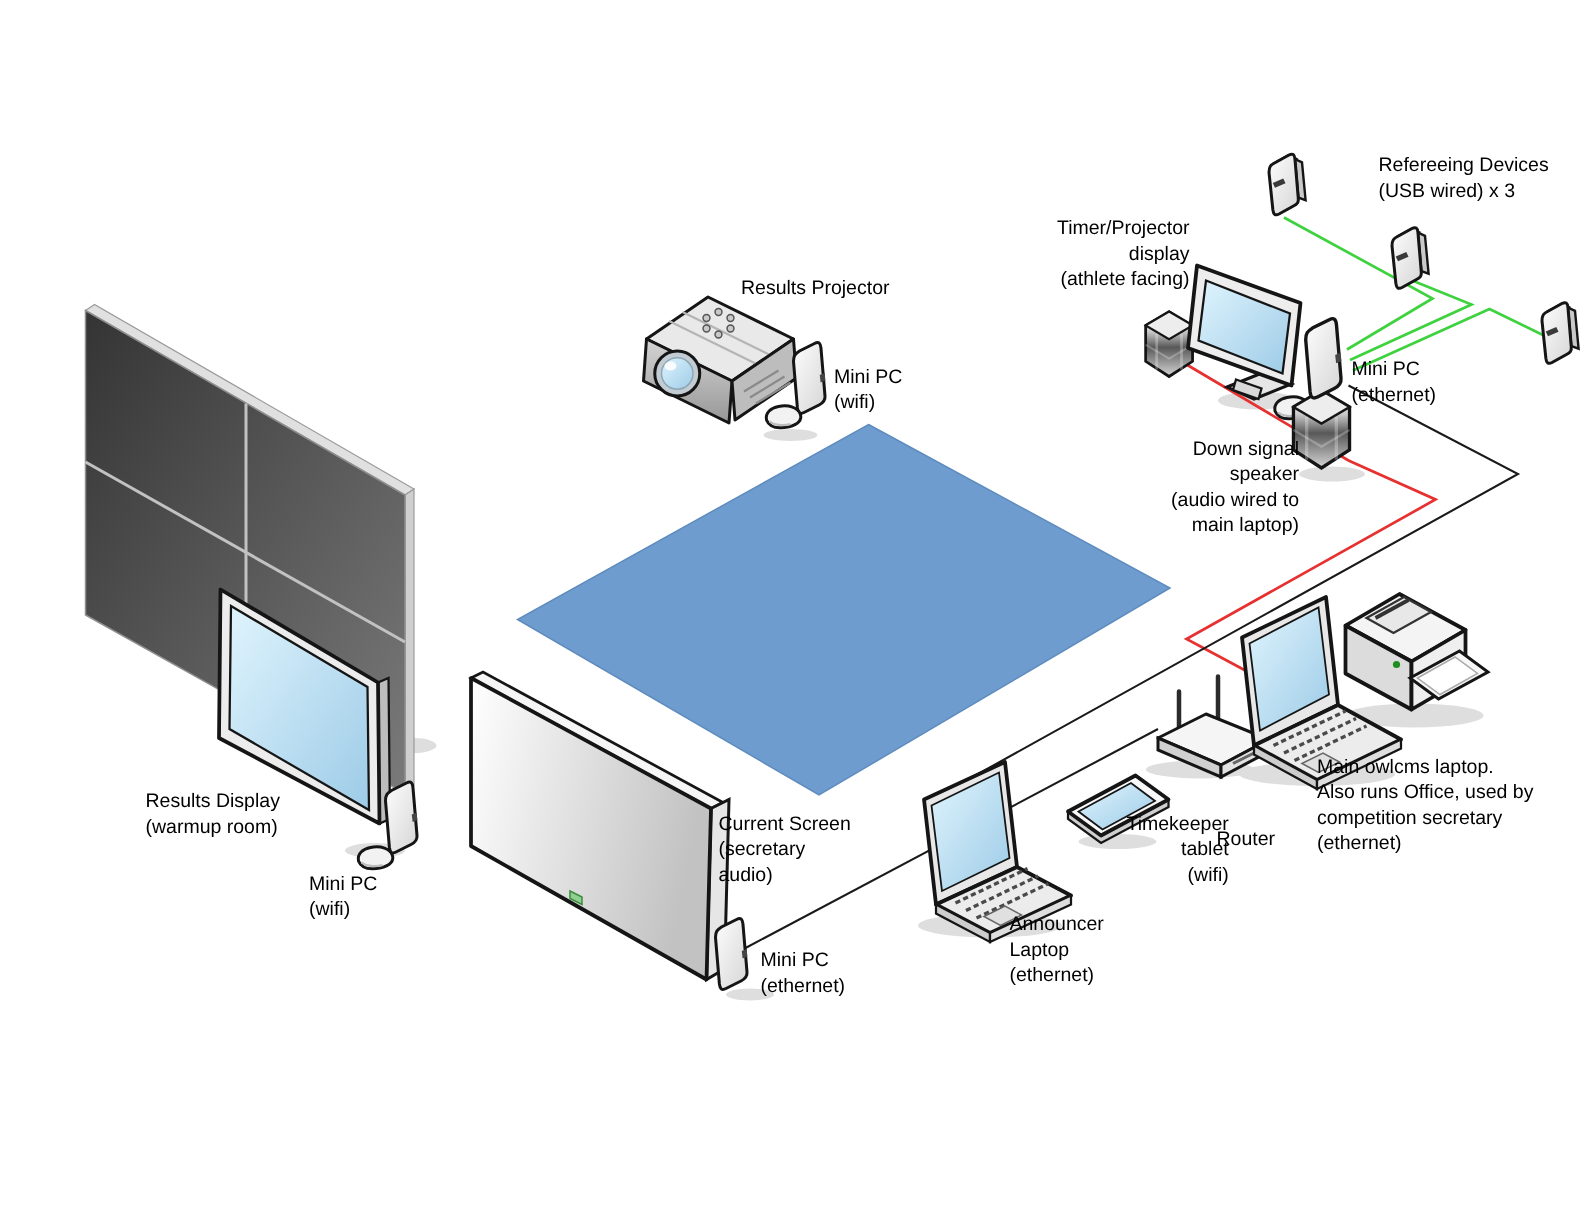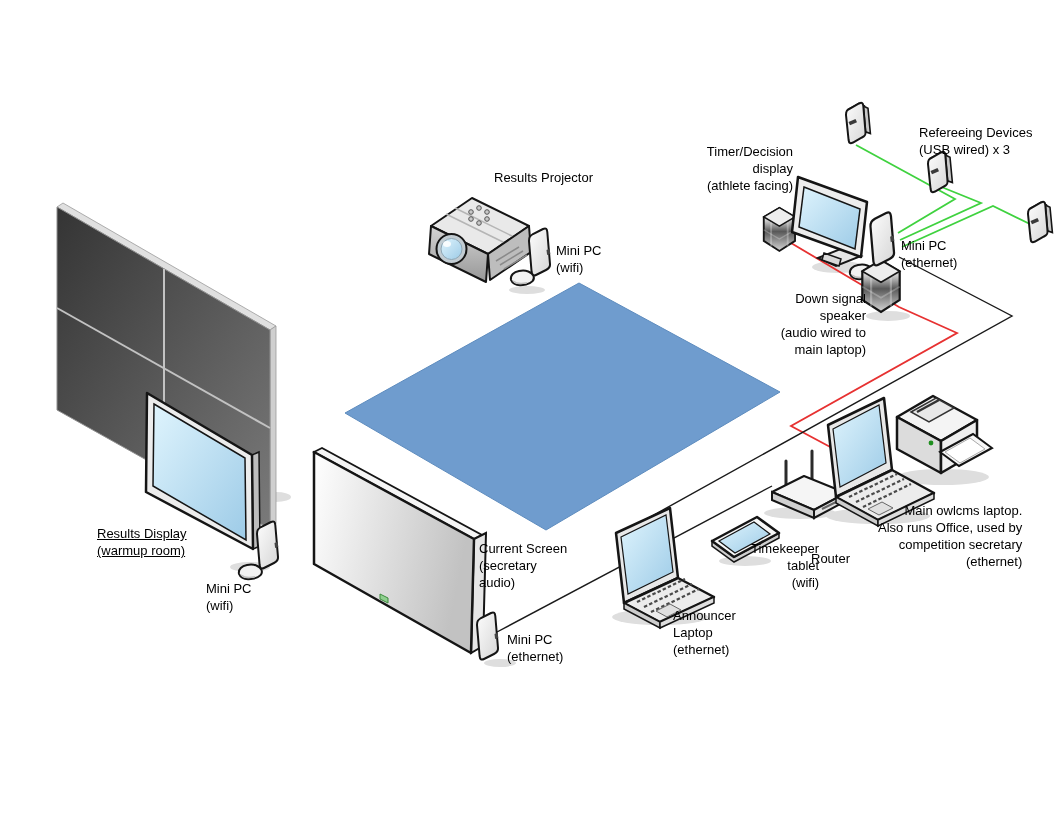--- a/index.html
+++ b/index.html
@@ -5,34 +5,34 @@
   html,body{margin:0;padding:0;background:#ffffff;}
   .stage{position:relative;width:1056px;height:816px;background:#fff;overflow:hidden;
          font-family:"Liberation Sans",sans-serif;}
   .stage svg{position:absolute;left:0;top:0;}
   .lbl{position:absolute;font:13px/17px "Liberation Sans",sans-serif;color:#000;
        white-space:nowrap;z-index:2;}
   .ra{text-align:right;}
   .ca{text-align:center;}
   
   #lbl-main-results{left:135px;top:211px;width:152px;}
-  #lbl-projector{left:494px;top:169px;}
+  #lbl-projector{left:494px;top:183px;}
   #lbl-projector-pc{left:556px;top:242px;}
   #lbl-timer{left:653px;top:143px;width:140px;}
-  #lbl-refdev{left:919px;top:124px;}
+  #lbl-refdev{left:919px;top:101px;}
   #lbl-timer-pc{left:901px;top:237px;}
   #lbl-downsignal{left:726px;top:290px;width:140px;}
-  #lbl-results-display{left:97px;top:525px;text-decoration:underline;}
+  #lbl-results-display{left:97px;top:525px;}
   #lbl-warmup-pc{left:206px;top:580px;}
   #lbl-current-attempt{left:479px;top:540px;}
   #lbl-ca-pc{left:507px;top:631px;}
   #lbl-announcer{left:673px;top:607px;}
   #lbl-timekeeper{left:751px;top:540px;text-align:right;}
   #lbl-router{left:811px;top:510px;margin-top:40px;}
-  #lbl-main-laptop{left:878px;top:502px;text-align:right;}
+  #lbl-main-laptop{left:878px;top:502px;}
 </style>
 </head>
 <body>
 
 <div class="stage">
 
 <svg width="1056" height="816" viewBox="0 0 1056 816">
   <defs>
     <linearGradient id="scr" x1="0" y1="0" x2="1" y2="1">
       <stop offset="0" stop-color="#dff4fd"></stop>
@@ -224,21 +224,21 @@
 </svg>
 
   <div class="lbl" id="lbl-projector">
     <div>Results Projector</div>
   </div>
   <div class="lbl" id="lbl-projector-pc">
     <div>Mini PC</div>
     <div>(wifi)</div>
   </div>
   <div class="lbl ra" id="lbl-timer">
-    <div>Timer/Decision</div>
+    <div>Timer/Projector</div>
     <div>display</div>
     <div>(athlete facing)</div>
   </div>
   <div class="lbl" id="lbl-refdev">
     <div>Refereeing Devices</div>
     <div>(USB wired) x 3</div>
   </div>
   <div class="lbl" id="lbl-timer-pc">
     <div>Mini PC</div>
     <div>(ethernet)</div>

